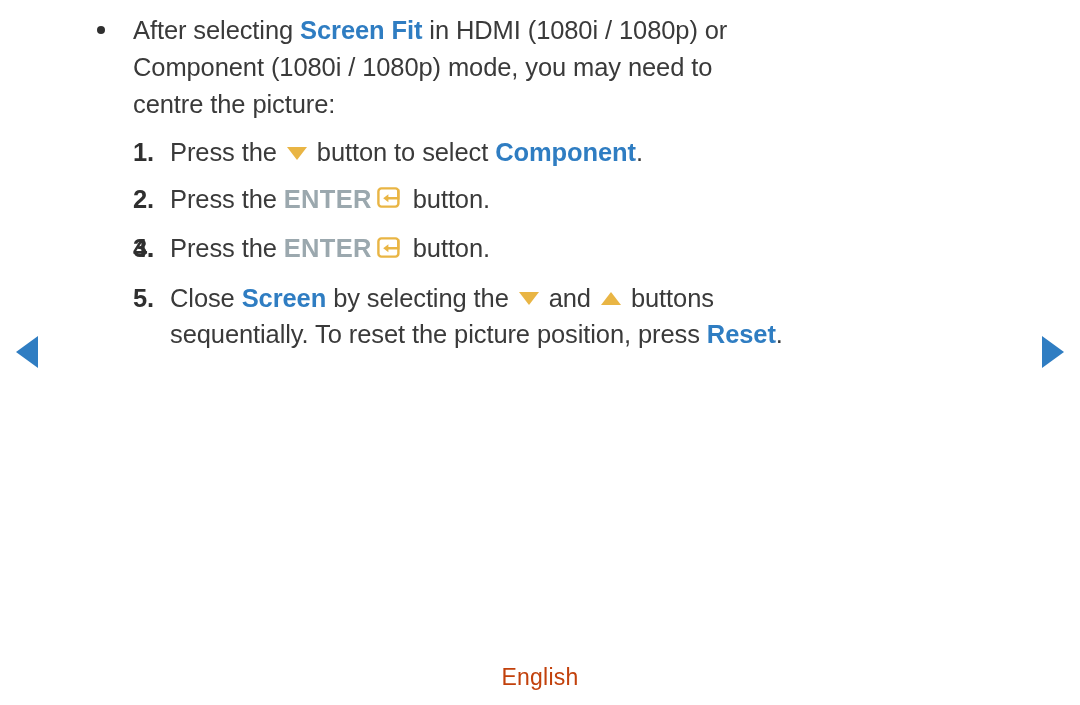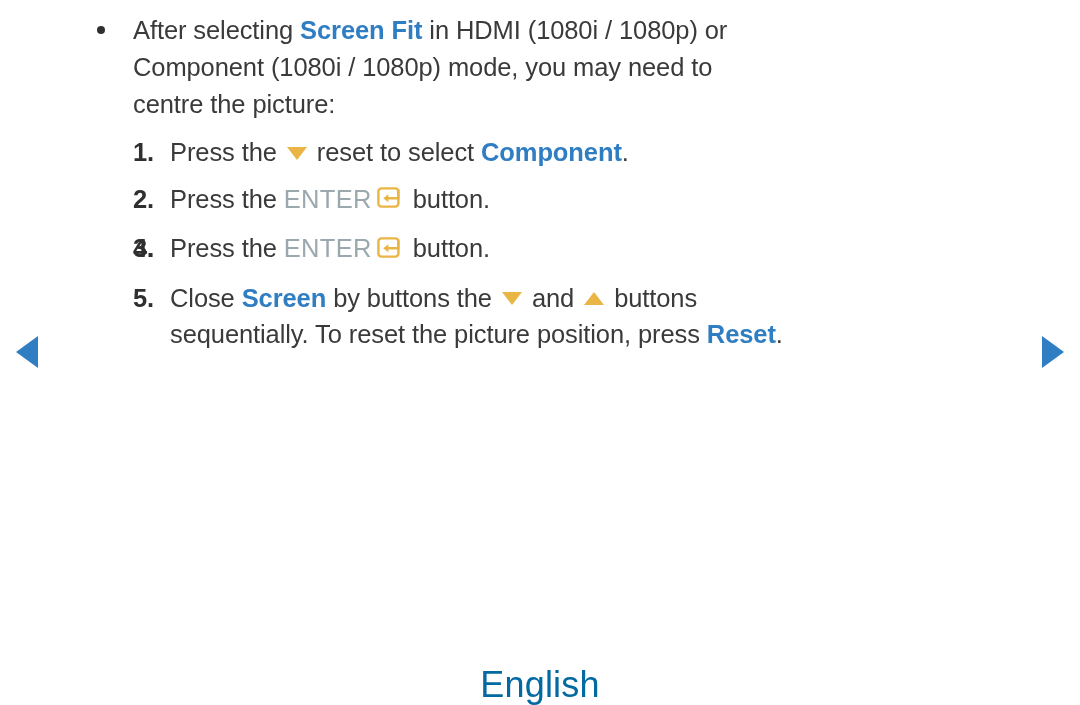--- a/index.html
+++ b/index.html
@@ -76,20 +76,21 @@
   }
 
   
   .accent-blue {
     color: #2f7dc2;
     font-weight: bold;
   }
   .enter-word {
     color: #9ba8ae;
     letter-spacing: 0.3px;
+    font-weight: bold;
   }
 
   
   .tri {
     display: inline-block;
     vertical-align: middle;
     position: relative;
     top: -1px;
   }
   .tri-down {
@@ -149,42 +150,42 @@
     border-left: 22px solid #2f7dc2;
   }
 
   
   .footer-lang {
     position: absolute;
     left: 0;
     right: 0;
     top: 664px;
     text-align: center;
-    font-size: 36px;
-    color: #0369a1;
+    font-size: 23px;
+    color: #c2410c;
     letter-spacing: 0.2px;
   }
 </style>
 </head>
 <body>
 
 <div class="page">
 
   <div class="content">
 
     <div class="bullet-block">
       <span class="bullet-dot"></span>
       <span>After selecting </span><span class="accent-blue">Screen Fit</span><span> in HDMI (1080i / 1080p) or Component (1080i / 1080p) mode, you may need to centre the picture:</span>
     </div>
 
     <ol class="steps">
 
       <li class="step">
         <span class="step-num">1.</span>
-        <span class="step-text"><span>Press the </span><span class="tri tri-down"></span><span> reset to select </span><span class="accent-blue">Component</span><span>.</span></span>
+        <span class="step-text"><span>Press the </span><span class="tri tri-down"></span><span> button to select </span><span class="accent-blue">Component</span><span>.</span></span>
       </li>
 
       <li class="step">
         <span class="step-num">2.</span>
         <span class="step-text"><span>Press the </span><span class="enter-word">ENTER</span><span class="enter-icon">
                 <svg width="26" height="21" viewBox="0 0 26 21" aria-hidden="true">
                   <rect x="1.4" y="1.4" width="20" height="18.2" rx="3" ry="3" fill="none" stroke="#e9b544" stroke-width="2.4"></rect>
                   <path d="M21.3 2.6 L21.3 11.2 L10.6 11.2" fill="none" stroke="#e9b544" stroke-width="2.4"></path>
                   <path d="M11.4 7.2 L6.2 11.2 L11.4 15.2 Z" fill="#e9b544"></path>
                 </svg>
@@ -201,21 +202,21 @@
                 <svg width="26" height="21" viewBox="0 0 26 21" aria-hidden="true">
                   <rect x="1.4" y="1.4" width="20" height="18.2" rx="3" ry="3" fill="none" stroke="#e9b544" stroke-width="2.4"></rect>
                   <path d="M21.3 2.6 L21.3 11.2 L10.6 11.2" fill="none" stroke="#e9b544" stroke-width="2.4"></path>
                   <path d="M11.4 7.2 L6.2 11.2 L11.4 15.2 Z" fill="#e9b544"></path>
                 </svg>
               </span><span> button.</span></span>
       </li>
 
       <li class="step">
         <span class="step-num">5.</span>
-        <span class="step-text"><span>Close </span><span class="accent-blue">Screen</span><span> by buttons the </span><span class="tri tri-down"></span><span> and </span><span class="tri tri-up"></span><span> buttons sequentially. To reset the picture position, press </span><span class="accent-blue">Reset</span><span>.</span></span>
+        <span class="step-text"><span>Close </span><span class="accent-blue">Screen</span><span> by selecting the </span><span class="tri tri-down"></span><span> and </span><span class="tri tri-up"></span><span> buttons sequentially. To reset the picture position, press </span><span class="accent-blue">Reset</span><span>.</span></span>
       </li>
 
     </ol>
   </div>
 
   <div class="nav-arrow nav-prev"></div>
   <div class="nav-arrow nav-next"></div>
 
   <div class="footer-lang">English</div>
 

